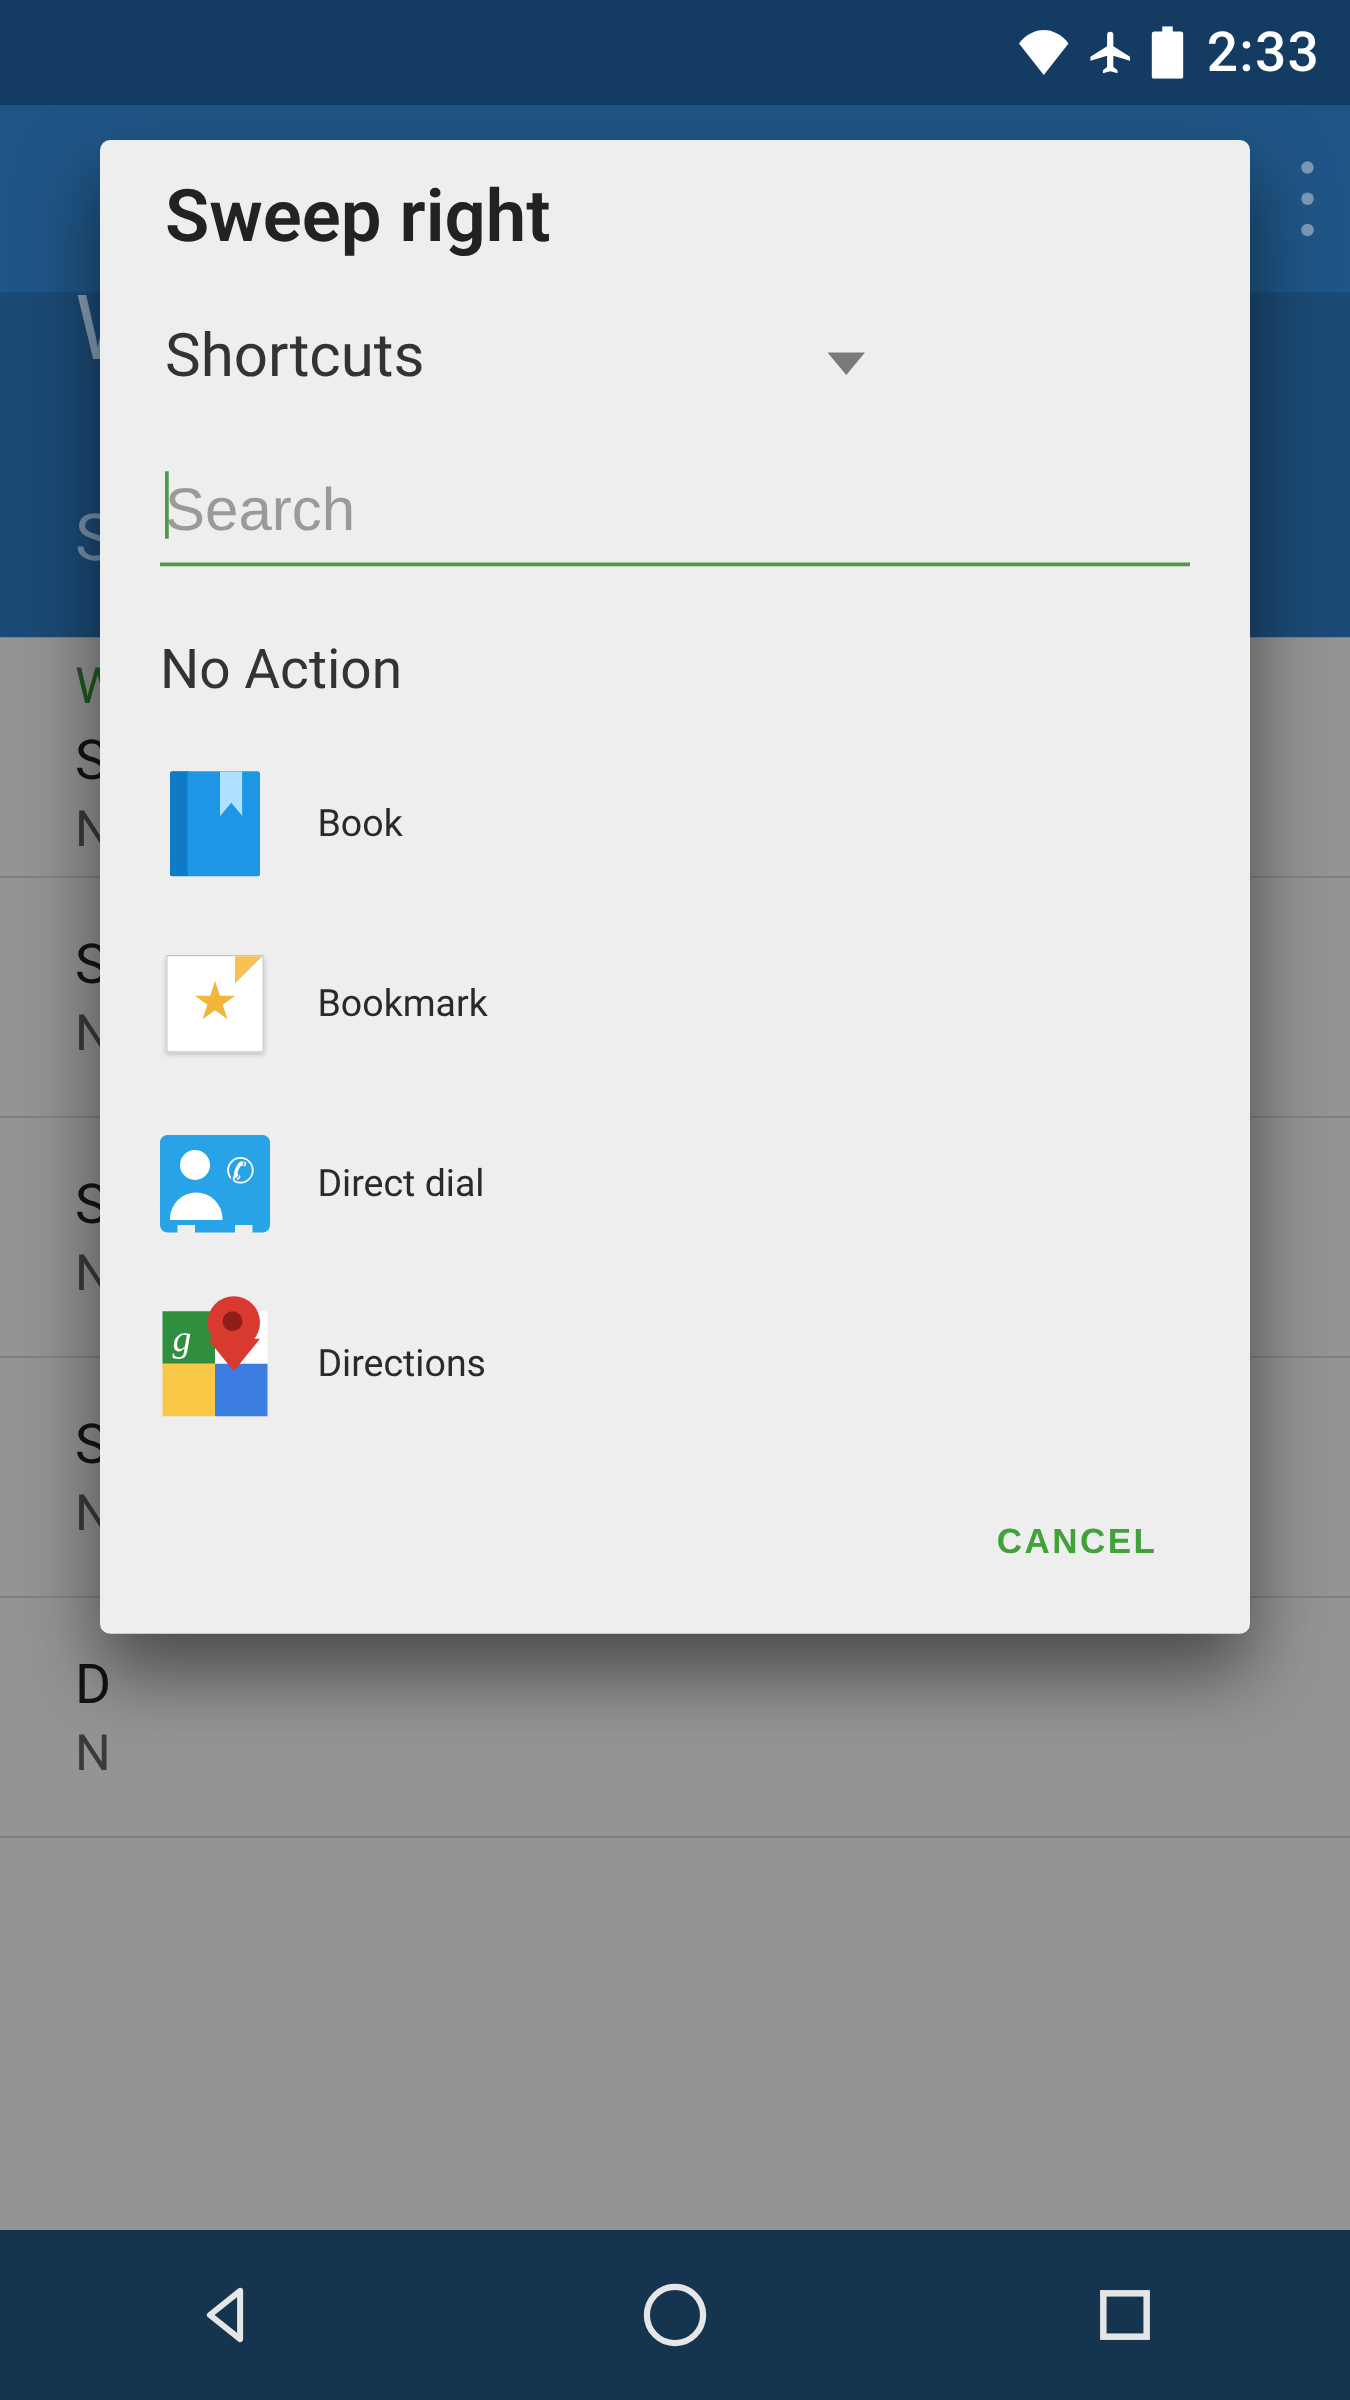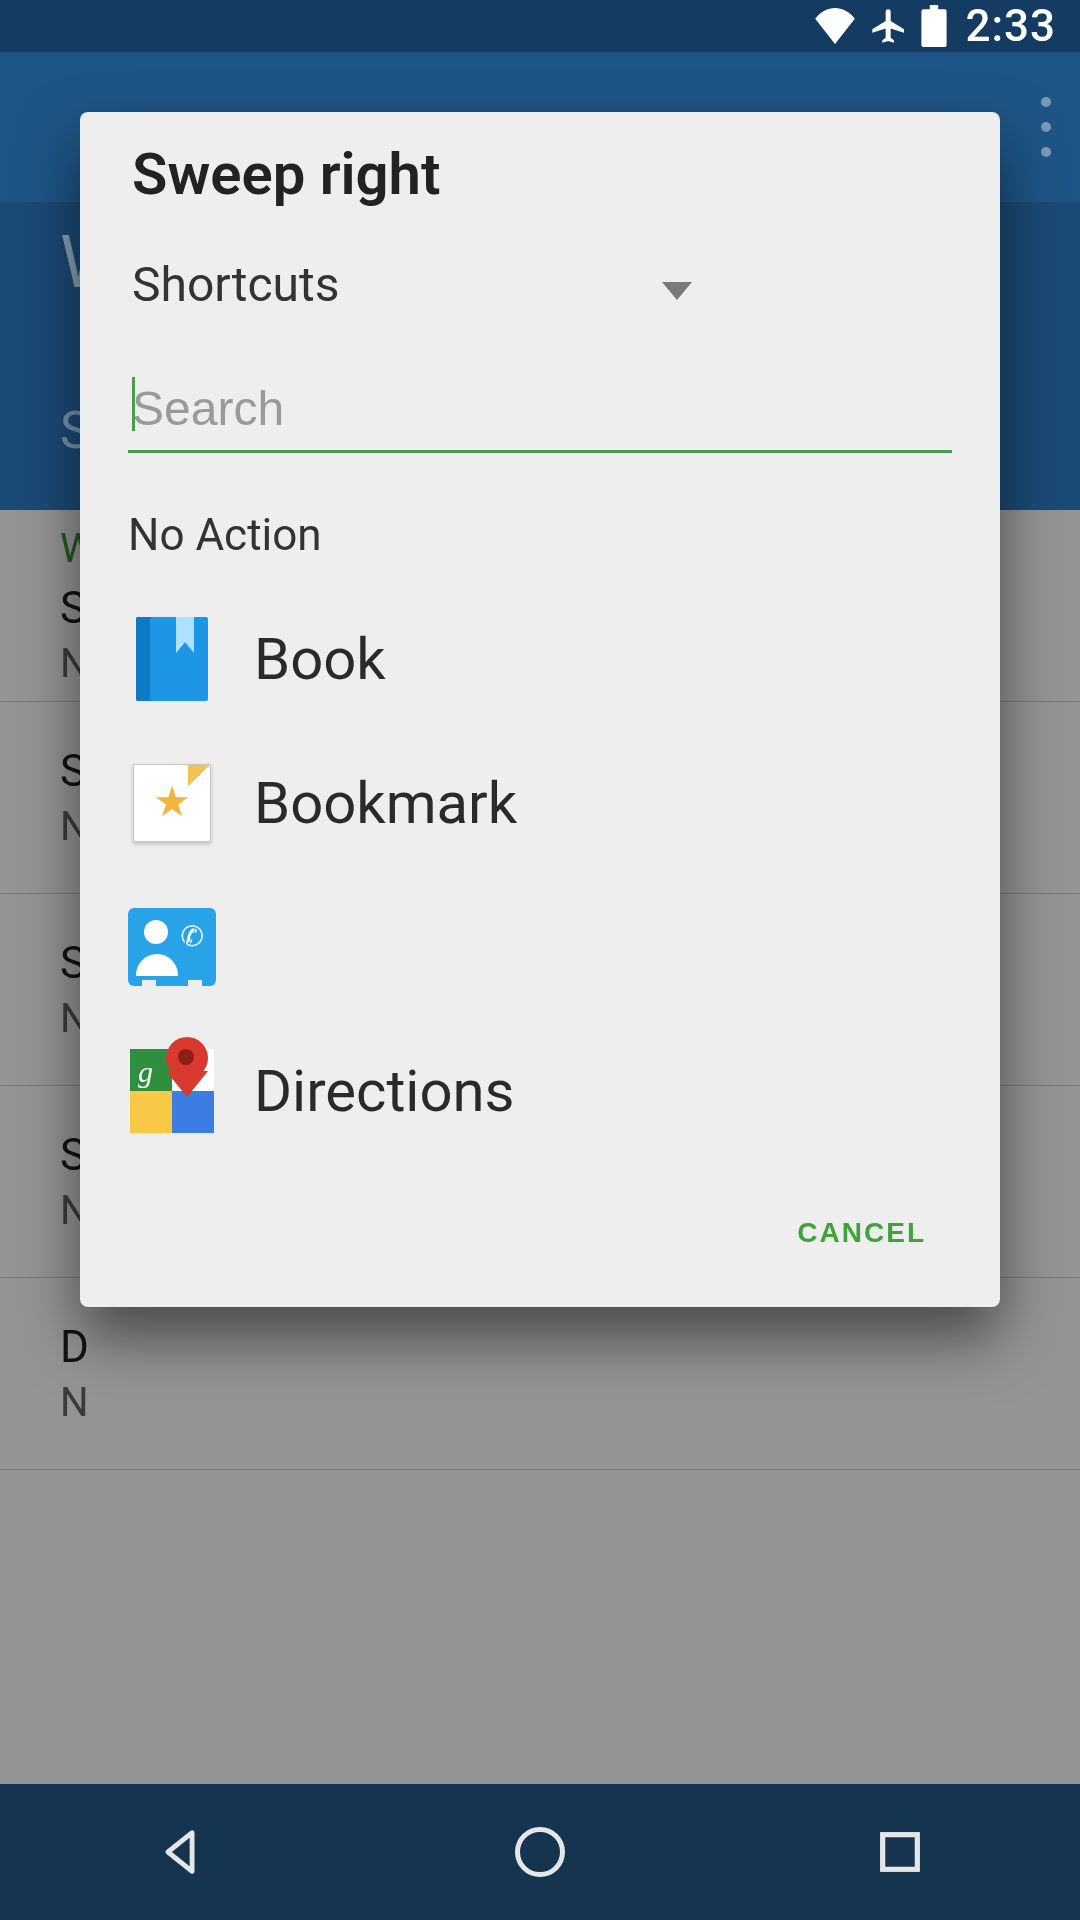--- a/index.html
+++ b/index.html
@@ -1,20 +1,20 @@
 <!DOCTYPE html>
 <html><head>
 <meta charset="utf-8">
 <style>
   * { margin: 0; padding: 0; box-sizing: border-box; }
   html, body { width: 1080px; height: 1920px; overflow: hidden; font-family: Roboto, "Helvetica Neue", Arial, sans-serif; }
   body { background: #1b4a76; position: relative; }
 
   
-  .status-bar { height: 52px; background: #143c62; display: flex; align-items: center; justify-content: flex-end; padding: 0 24px; color: #fff; font-size: 44px; gap: 12px; letter-spacing: 1px; }
+  .status-bar { height: 84px; background: #143c62; display: flex; align-items: center; justify-content: flex-end; padding: 0 24px; color: #fff; font-size: 44px; gap: 12px; letter-spacing: 1px; }
   .status-bar .icon { display: inline-flex; align-items: center; justify-content: center; }
   .clock { font-weight: 500; margin-left: 6px; }
 
   
   .toolbar { height: 150px; background: #1f5586; display: flex; align-items: center; justify-content: flex-end; padding: 0 24px; }
   .overflow-dots { width: 20px; height: 60px; display: flex; flex-direction: column; justify-content: space-between; align-items: center; opacity: .6; }
   .overflow-dots span { width: 10px; height: 10px; background: #b9c7d6; border-radius: 50%; }
   .title-area { position: absolute; top: 220px; left: 60px; color: #cfd9e2; opacity: .6; font-size: 72px; font-weight: 400; }
   .subtitle-area { position: absolute; top: 400px; left: 60px; color: #cfd9e2; opacity: .5; font-size: 52px; }
 
@@ -36,21 +36,21 @@
   .dialog-title { font-size: 58px; font-weight: 600; color: #222; margin-bottom: 48px; padding-left: 4px; }
   .dropdown { display: flex; align-items: flex-start; gap: 24px; font-size: 48px; color: #333; margin-bottom: 58px; padding-left: 4px; }
   .dropdown .chev { margin-left: auto; margin-right: 260px; }
   .search-input { width: 100%; border: none; background: transparent; border-bottom: 3px solid #4c9a4c; font-size: 48px; color: #333; padding: 10px 4px 14px 4px; outline: none; }
   .search-wrap { position: relative; margin-bottom: 34px; margin-left: -10px; margin-right: -10px; padding: 0 10px; }
   .caret { position: absolute; left: 14px; top: 6px; width: 3px; height: 54px; background: #4c9a4c; }
   .search-input::placeholder { color: #9a9a9a; }
   .no-action { font-size: 44px; color: #333; padding: 22px 0 26px 0; }
   .list { display: flex; flex-direction: column; }
   .list-item { display: flex; align-items: center; gap: 38px; padding: 28px 0; }
-  .list-item .label { font-size: 58px; color: #2a2a2a; }
+  .list-item .label { font-size: 30px; color: #2a2a2a; }
   .app-icon { width: 88px; height: 88px; display: flex; align-items: center; justify-content: center; }
 
   
   .icon-book { width: 72px; height: 84px; background: #1e96e6; position: relative; border-radius: 2px; box-shadow: inset 14px 0 0 #0f7bc7; }
   .icon-book::after { content: ""; position: absolute; top: 0; right: 14px; width: 18px; height: 36px; background: #aee0ff; clip-path: polygon(0 0,100% 0,100% 100%,50% 70%,0 100%); }
 
   .icon-bookmark { width: 78px; height: 78px; background: #fff; border: 1px solid #c7c7c7; position: relative; box-shadow: 0 2px 4px rgba(0,0,0,.2); }
   .icon-bookmark .fold { position: absolute; top: 0; right: 0; width: 22px; height: 22px; background: linear-gradient(135deg,#f7c154 50%, transparent 50%); }
   .icon-bookmark .star { position: absolute; top: 50%; left: 50%; transform: translate(-50%,-52%); color: #f2b63c; font-size: 42px; line-height: 1; }
 
@@ -184,20 +184,21 @@
     <div class="list-item">
       <div class="app-icon">
           <div class="icon-dial">
             <div class="p"></div>
             <div class="b"></div>
             <div class="ph">✆</div>
             <div class="notch1"></div>
             <div class="notch2"></div>
           </div>
         </div>
+      <span class="label">Direct dial</span>
     </div>
     <div class="list-item">
       <div class="app-icon">
         <div class="icon-maps">
             <div class="q1"></div>
             <div class="q2"></div>
             <div class="q3"></div>
             <div class="q4"></div>
             <div class="g">g</div>
             <div class="pin">

